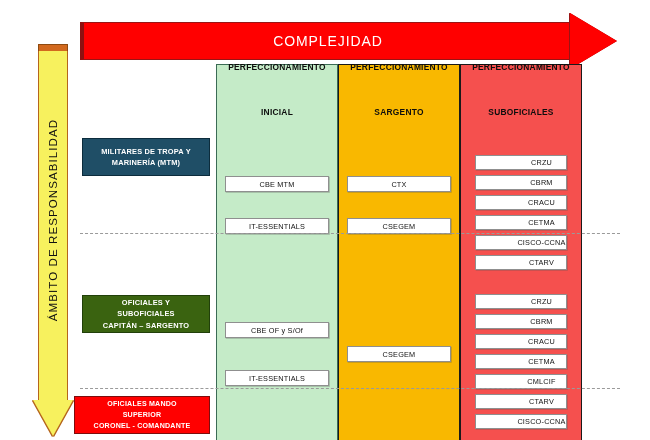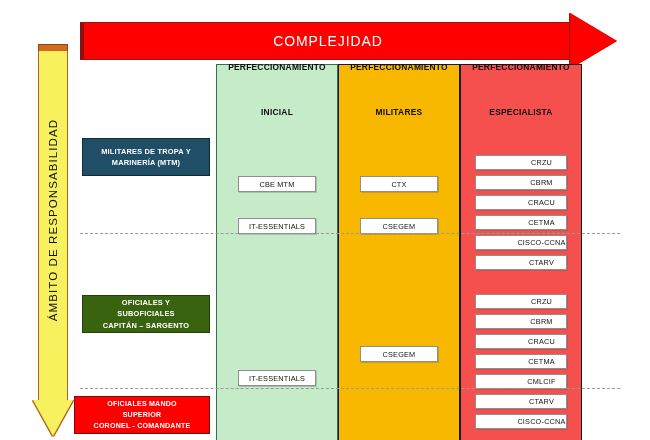--- a/index.html
+++ b/index.html
@@ -148,21 +148,21 @@
   }
   .band-mtm   { height: 169px; }
   .band-ofsof { height: 150px; }
   .band-mando { height: 48px; }
 
   
   .chip {
     position: absolute;
     left: 50%;
     transform: translateX(-50%);
-    width: 78px;
+    width: 104px;
     height: 16px;
     line-height: 15px;
     background: #ffffff;
     border: 1.1px solid #8f8f8f;
     box-shadow: 0.8px 0.8px 0 rgba(90,90,90,0.35);
     text-align: center;
     font-size: 7.3px;
     color: #111111;
     letter-spacing: 0.2px;
     box-sizing: border-box;
@@ -247,44 +247,45 @@
   <div class="column col-inicial">
     <div class="col-header">
       <span>PERFECCIONAMIENTO</span>
       <span>INICIAL</span>
     </div>
     <div class="band band-mtm">
       <div class="chip" style="top:63px">CBE MTM</div>
       <div class="chip" style="top:105px">IT-ESSENTIALS</div>
     </div>
     <div class="band band-ofsof">
+      <div class="chip" style="top:40px">CBE OF y S/Of</div>
       <div class="chip" style="top:88px">IT-ESSENTIALS</div>
     </div>
     <div class="band band-mando"></div>
   </div>
 
   <div class="column col-avanzado">
     <div class="col-header">
       <span>PERFECCIONAMIENTO</span>
-      <span>MILITARES</span>
+      <span>SARGENTO</span>
     </div>
     <div class="band band-mtm">
       <div class="chip" style="top:63px">CTX</div>
       <div class="chip" style="top:105px">CSEGEM</div>
     </div>
     <div class="band band-ofsof">
       <div class="chip" style="top:64px">CSEGEM</div>
     </div>
     <div class="band band-mando"></div>
   </div>
 
   <div class="column col-especialista">
     <div class="col-header">
       <span>PERFECCIONAMIENTO</span>
-      <span>ESPECIALISTA</span>
+      <span>SUBOFICIALES</span>
     </div>
     <div class="band band-mtm">
       <div class="chip" style="top:42px">CRZU</div>
       <div class="chip" style="top:62px">CBRM</div>
       <div class="chip" style="top:82px">CRACU</div>
       <div class="chip" style="top:102px">CETMA</div>
       <div class="chip" style="top:122px">CISCO-CCNA</div>
       <div class="chip" style="top:142px">CTARV</div>
     </div>
     <div class="band band-ofsof">

